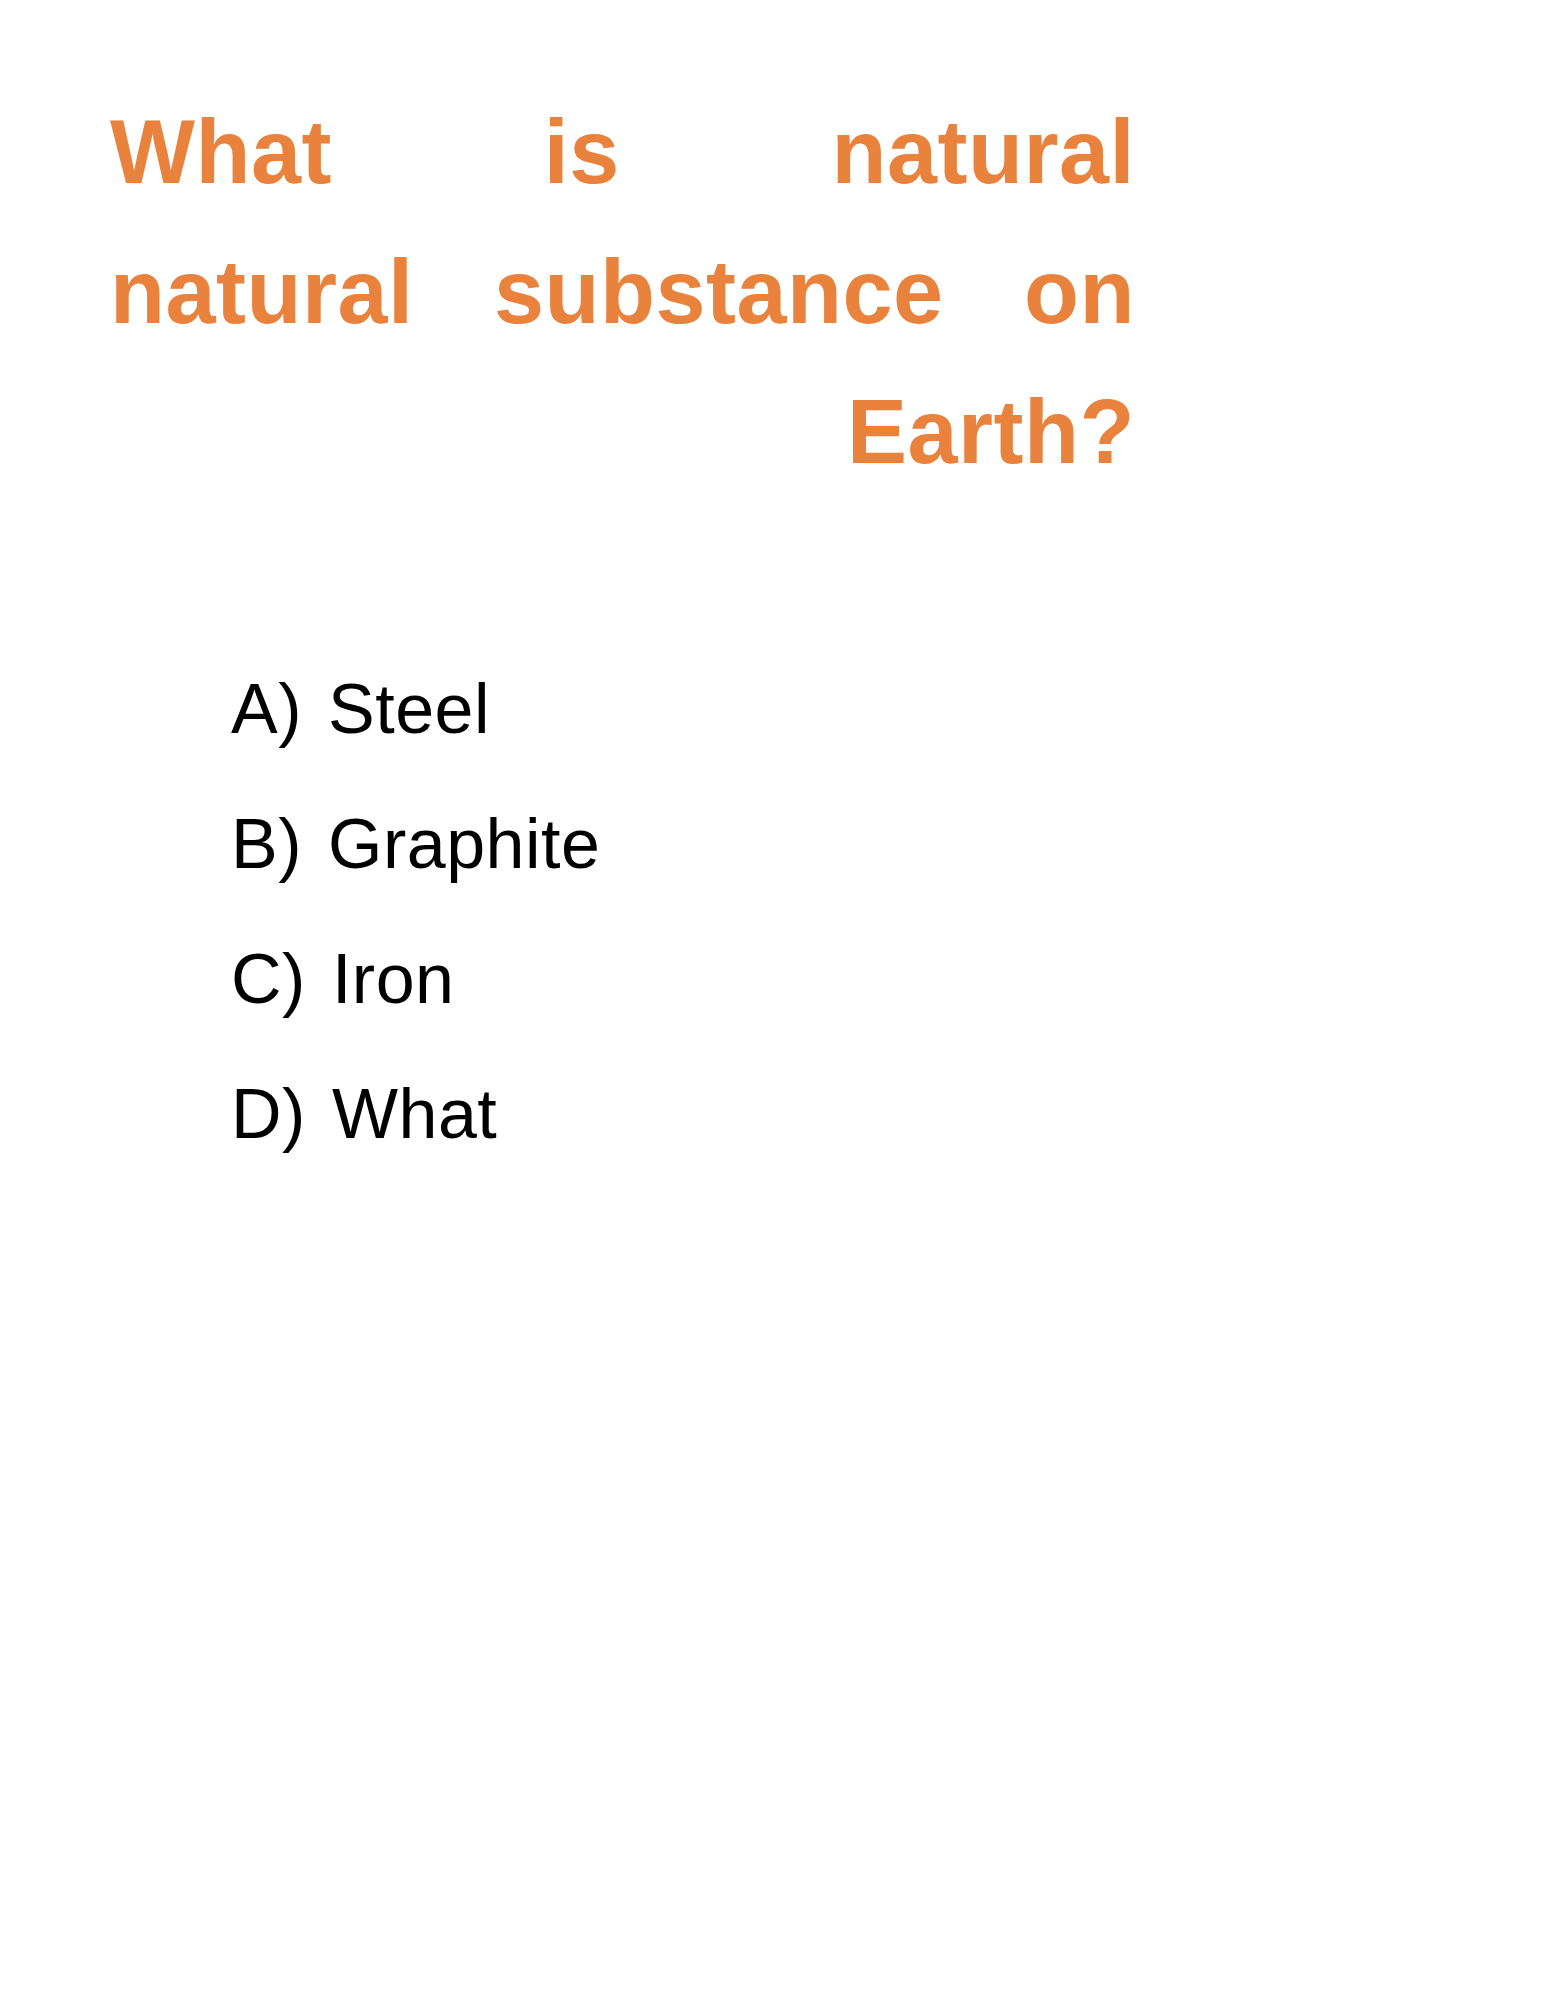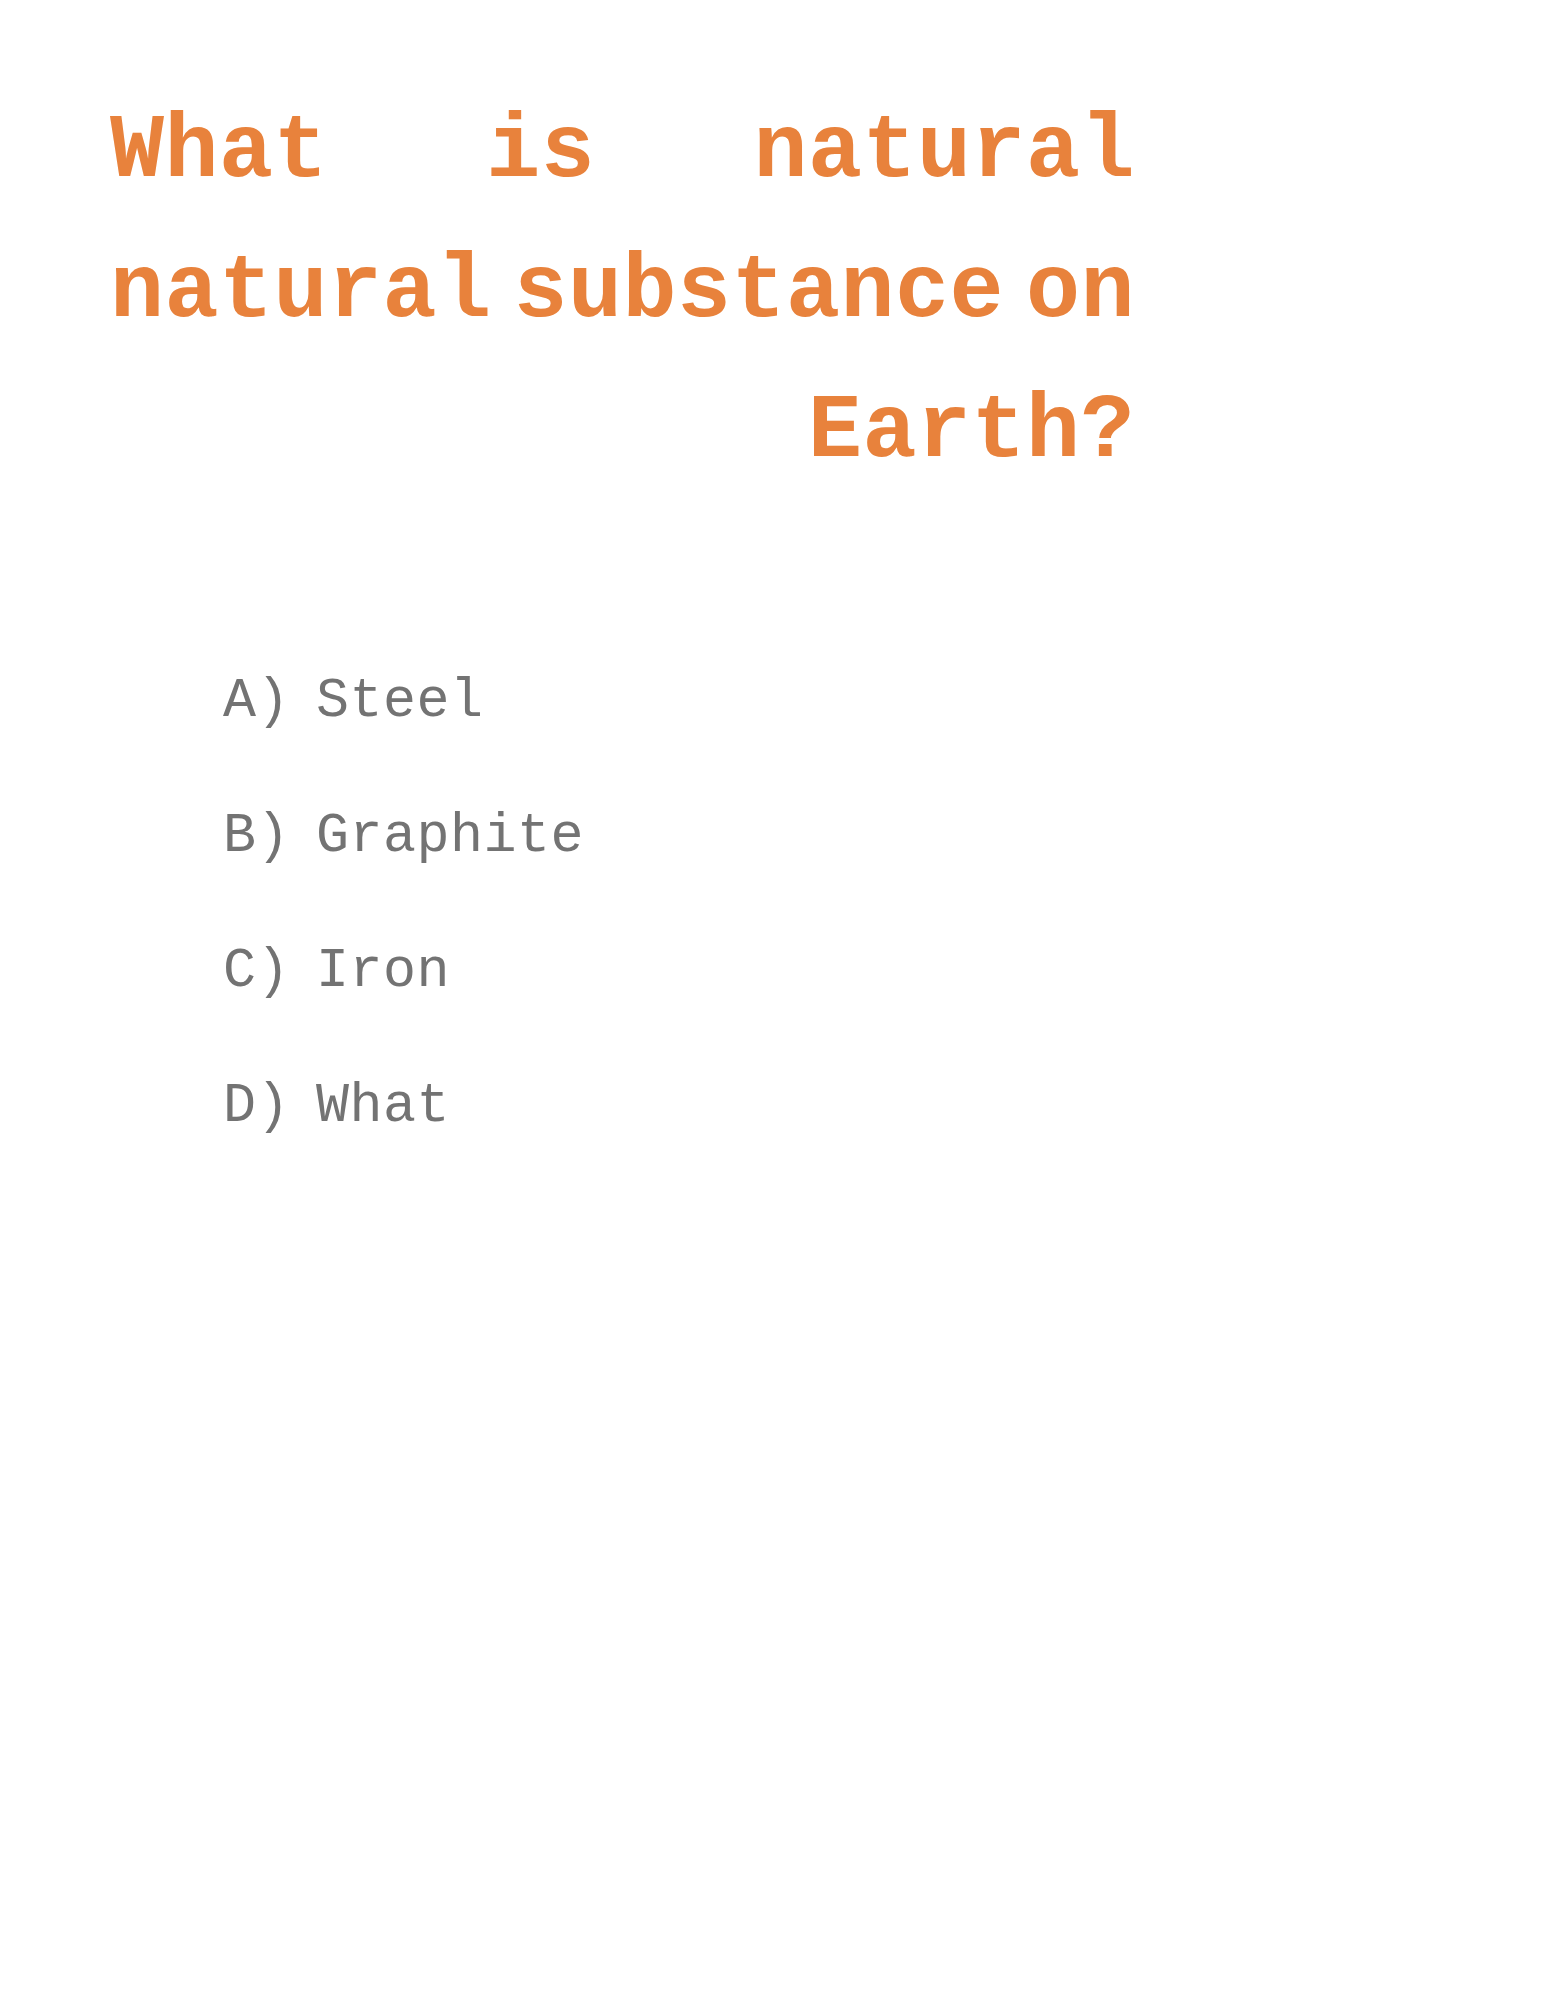--- a/index.html
+++ b/index.html
@@ -6,21 +6,21 @@
     margin: 0;
     padding: 0;
     background: #ffffff;
   }
   .page {
     position: relative;
     width: 1545px;
     height: 2000px;
     background: #ffffff;
     overflow: hidden;
-    font-family: Liberation Mono, monospace;
+    font-family: Liberation Sans, sans-serif;
   }
   
   .question {
     position: absolute;
     left: 110px;
     top: 82px;
     width: 1025px;
     margin: 0;
     font-size: 90px;
     font-weight: 600;
@@ -34,27 +34,27 @@
     white-space: nowrap;
   }
   .qline.last-line {
     justify-content: flex-end;
   }
   
   .options {
     position: absolute;
     left: 215px;
     top: 626px;
-    margin: 8px;
+    margin: 16px;
     padding: 0;
     list-style: none;
-    font-size: 55px;
+    font-size: 70px;
     font-weight: 400;
     line-height: 135px;
-    color: #737373;
+    color: #000000;
     letter-spacing: 0.5px;
   }
   .option {
     white-space: nowrap;
   }
   .option .prefix {
     display: inline-block;
     margin-right: 26px;
   }
 </style>

